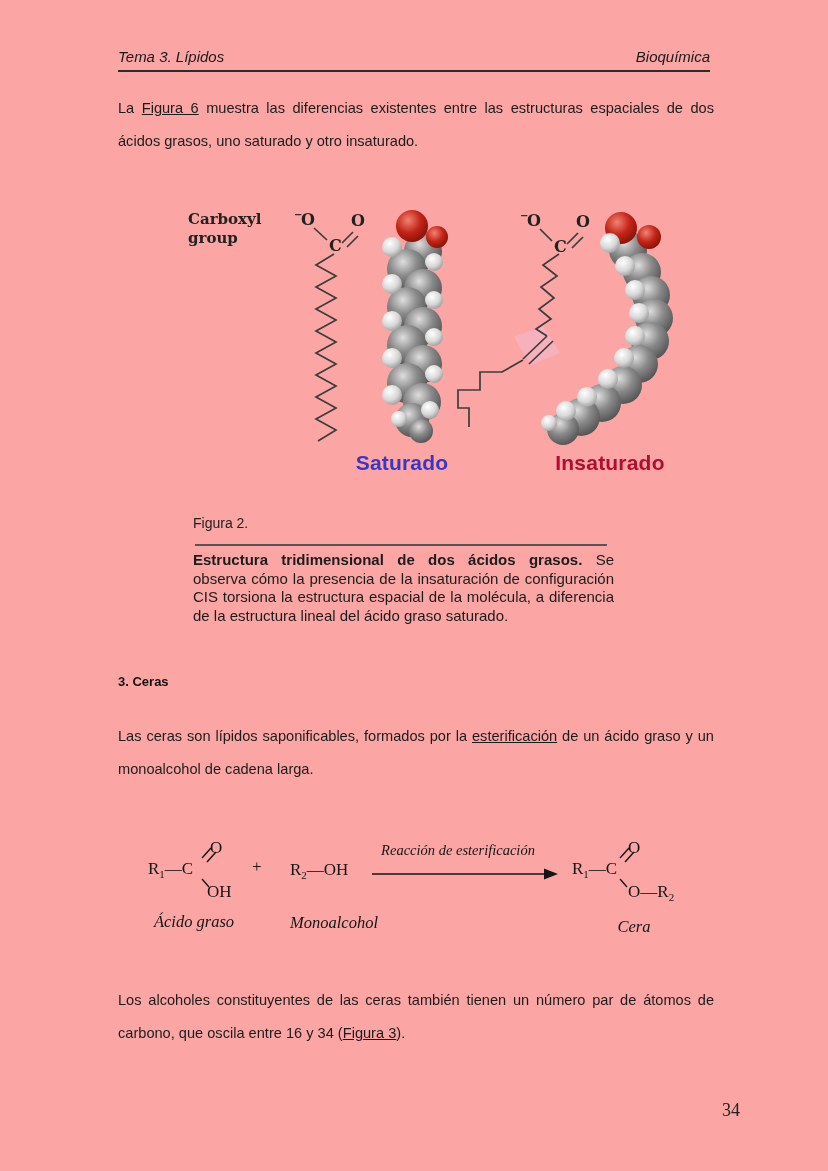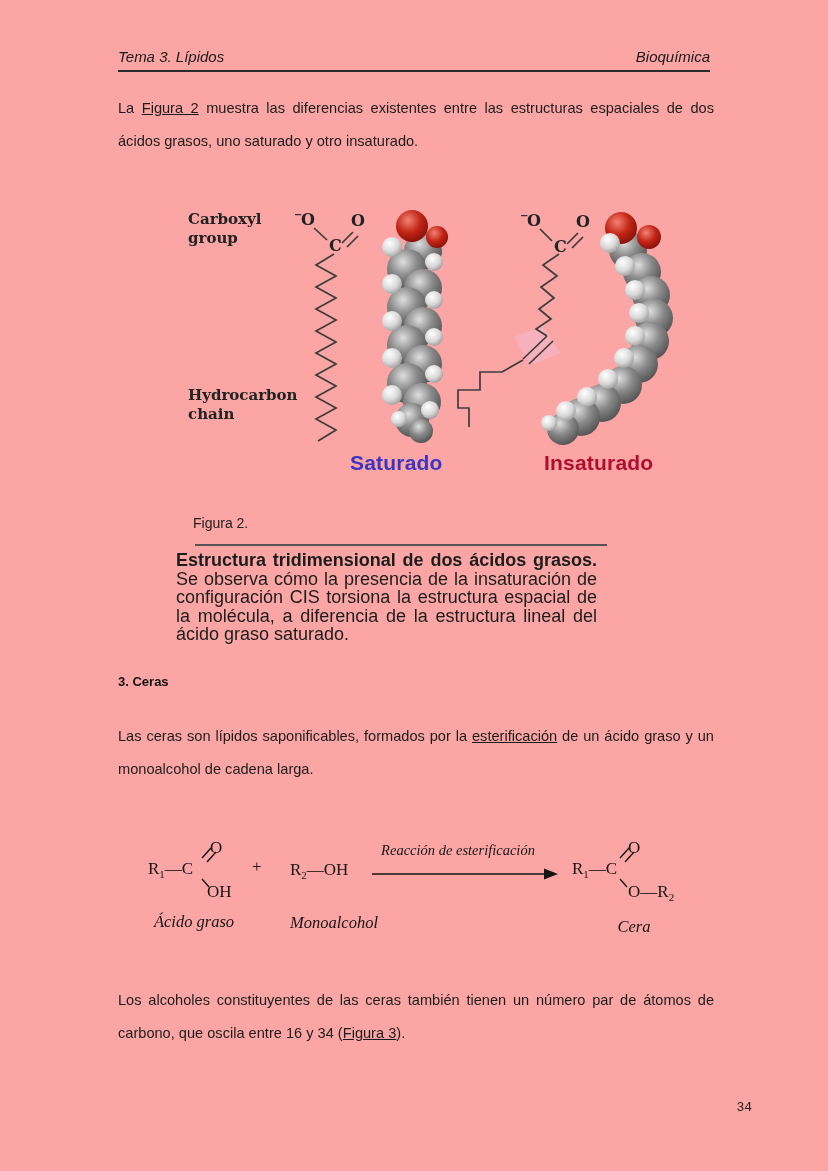--- a/index.html
+++ b/index.html
@@ -14,36 +14,36 @@
     font-style:italic;font-size:15px;color:#1a1a1a;}
   .header .hleft{position:absolute;left:0;top:2px;}
   .header .hright{position:absolute;right:0;top:2px;}
   
   .para{left:118px;width:596px;font-size:14.6px;line-height:33px;text-align:justify;color:#1c1c1c;}
   .ref{text-decoration:underline;}
   
   .figlabel{font-family:"DejaVu Serif",serif;font-weight:bold;font-size:15px;line-height:19px;color:#222;}
   .atom{font-family:"DejaVu Serif",serif;font-weight:bold;font-size:16px;color:#222;line-height:1;}
   .charge{font-family:"DejaVu Serif",serif;font-weight:bold;font-size:10px;color:#222;line-height:1;}
-  .molecule-caption{font-size:21px;font-weight:bold;letter-spacing:.2px;}
+  .molecule-caption{font-size:21px;font-weight:bold;text-align:center;letter-spacing:.2px;}
   
   .fignum{left:193px;top:515px;font-size:14px;color:#222;}
   .caprule{left:195px;top:544px;width:412px;height:0;border-top:2.5px solid #555;}
-  .figcaption{left:176px;top:551px;width:421px;font-size:18px;line-height:18.5px;
+  .figcaption{left:193px;top:551px;width:421px;font-size:15px;line-height:18.5px;
     text-align:justify;color:#1c1c1c;}
   .figcaption b{font-weight:bold;}
   .section-title{left:118px;top:674px;font-size:13px;font-weight:bold;color:#111;}
   
   .chem{font-family:"Liberation Serif",serif;font-size:17px;color:#151515;white-space:nowrap;line-height:1.1;}
   .chem sub{font-size:11px;}
   .rxnlabel{font-family:"Liberation Serif",serif;font-style:italic;font-size:16.5px;color:#151515;text-align:center;}
   .arrowlabel{font-family:"Liberation Serif",serif;font-style:italic;font-weight:normal;font-size:14.5px;
     color:#151515;text-align:center;}
-  .pagenum{left:722px;top:1100px;width:30px;font-family:Liberation Mono, monospace;font-size:13px;
-    color:#222;text-align:right;}
+  .pagenum{left:722px;top:1100px;width:30px;font-family:Liberation Serif, serif;font-size:18px;
+    color:#222;text-align:left;}
   svg{display:block;}
   .drawing{left:0;top:0;pointer-events:none;}
 </style>
 </head>
 <body>
 
 <div class="page">
 
   <svg class="abs drawing" width="828" height="960" viewBox="0 0 828 960">
     <defs>
@@ -150,29 +150,25 @@
         <line x1="625" y1="862" x2="634" y2="852"></line>
       <line x1="620" y1="879" x2="627" y2="887"></line>
     </g>
   </svg>
 
   <div class="abs header">
     <span class="hleft">Tema 3. Lípidos</span>
     <span class="hright">Bioquímica</span>
   </div>
 
-  <p class="abs para" style="top:92px;margin:0;"><span>La </span><span class="ref">Figura 2</span><span> muestra las diferencias existentes entre las estructuras espaciales de dos ácidos grasos, uno saturado y otro insaturado.</span></p>
+  <p class="abs para" style="top:92px;margin:0;"><span>La </span><span class="ref">Figura 6</span><span> muestra las diferencias existentes entre las estructuras espaciales de dos ácidos grasos, uno saturado y otro insaturado.</span></p>
 
   <div class="abs figlabel" style="left:188px;top:210px;">
     <div>Carboxyl</div>
     <div>group</div>
-  </div>
-  <div class="abs figlabel" style="left:188px;top:386px;">
-    <div>Hydrocarbon</div>
-    <div>chain</div>
   </div>
 
   <sup class="abs charge" style="left:294px;top:210px;">−</sup>
   <span class="abs atom" style="left:301px;top:212px;">O</span>
   <span class="abs atom" style="left:351px;top:213px;">O</span>
   <span class="abs atom" style="left:329px;top:238px;">C</span>
 
   <sup class="abs charge" style="left:520px;top:211px;">−</sup>
   <span class="abs atom" style="left:527px;top:213px;">O</span>
   <span class="abs atom" style="left:576px;top:214px;">O</span>

